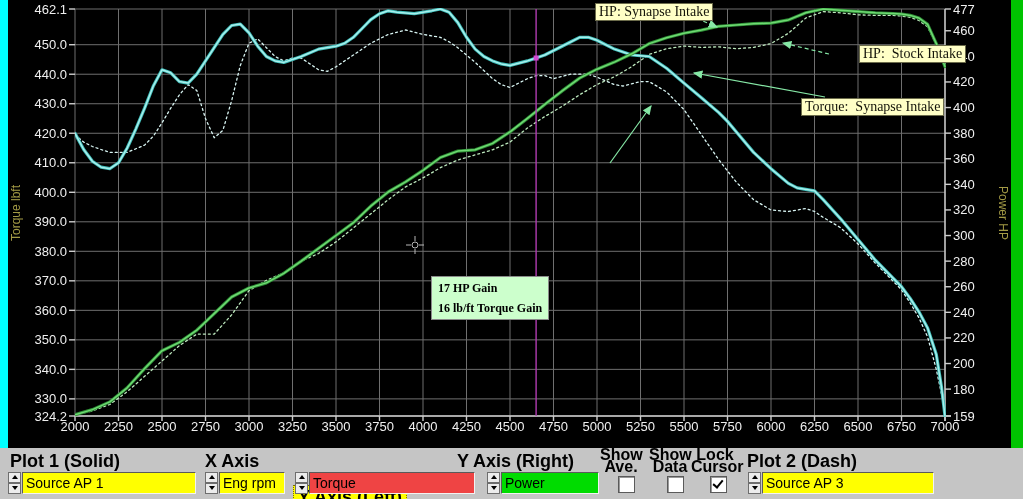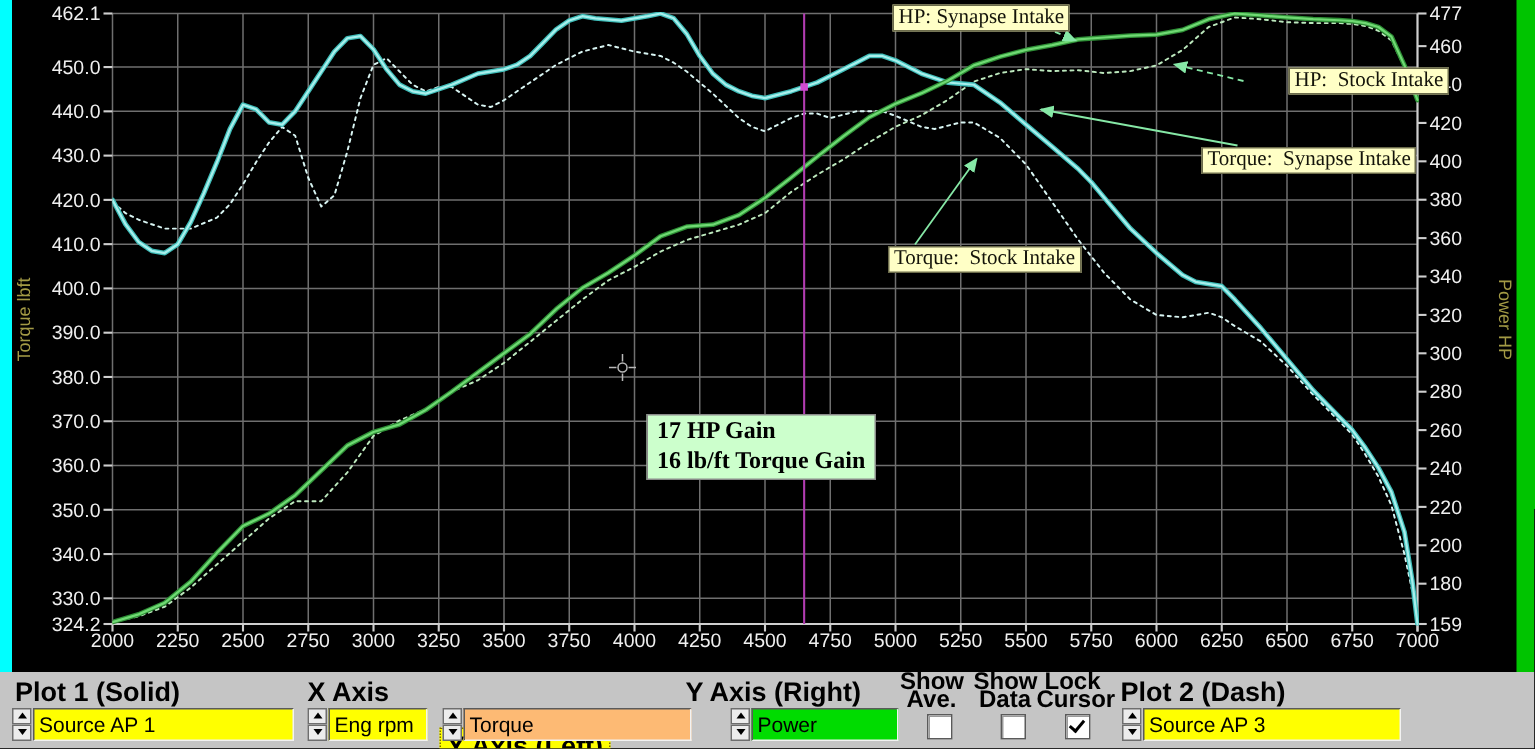--- a/index.html
+++ b/index.html
@@ -10,21 +10,21 @@
   .strip-left{left:0;width:8px;background:#00ffff;}
   .strip-right{left:1011px;width:12px;background:#00c400;}
   #plot-svg{position:absolute;left:0;top:0;}
   .tick-label{font-family:"Liberation Sans",sans-serif;font-size:13px;fill:#efefef;}
   .axis-name{font-family:"Liberation Sans",sans-serif;font-size:12px;fill:#a39a45;}
   .callout{position:absolute;background:#ffffc6;color:#14140a;border:1px solid #6b6b4a;
            font-family:"Liberation Serif",serif;font-size:14px;line-height:16px;
            padding:0 3px;white-space:pre;margin-left:30px;}
   .gain-box{position:absolute;left:431px;top:276px;background:#ccffcc;color:#000;
             border:1px solid #8a8a8a;font-family:"Liberation Serif",serif;font-weight:bold;
-            font-size:16px;line-height:20px;padding:1px 6px;}
+            font-size:12px;line-height:20px;padding:1px 6px;}
   
   .control-bar{position:absolute;left:0;top:448px;width:1023px;height:51px;background:#c5c5c5;}
   .bar-label{position:absolute;top:3px;font-weight:bold;font-size:18px;color:#000;white-space:nowrap;}
   .bar-label.hl{top:1px;background:#ffff00;border:1px dotted #7a6a00;padding:1px 4px;margin-top:36px;}
   .mini-label{position:absolute;top:1px;font-weight:bold;font-size:16px;line-height:12px;
               color:#000;text-align:center;}
   .spinner{position:absolute;top:24px;width:13px;height:22px;}
   .spin-half{box-sizing:border-box;width:13px;height:11px;background:#ececec;border:1px solid #6e6e6e;}
   .tri-up{width:0;height:0;border-left:3px solid transparent;border-right:3px solid transparent;
           border-bottom:4px solid #000;margin:2px auto 0;}
@@ -236,21 +236,20 @@
       <text class="axis-name" x="20" y="213" text-anchor="middle" transform="rotate(-90 20 213)">Torque lbft</text>
       <text class="axis-name" x="999" y="213" text-anchor="middle" transform="rotate(90 999 213)">Power HP</text>
     </svg>
     <div class="gain-box">
       <div>17 HP Gain</div>
       <div>16 lb/ft Torque Gain</div>
     </div>
   <div class="callout" style="left: 565px; top: 3px;">HP: Synapse Intake</div>
       <div class="callout" style="left: 829px; top: 45px;">HP:  Stock Intake</div>
       <div class="callout" style="left: 771px; top: 98px;">Torque:  Synapse Intake</div>
-      <div class="callout" style="left: 562px; top: 164px;">Torque:  Stock Intake</div>
     </div>
 
   <div class="control-bar">
     <div class="bar-label" style="left:10px">Plot 1 (Solid)</div>
     <div class="bar-label" style="left:205px">X Axis</div>
     <div class="bar-label hl" style="left:293px">Y Axis (Left)</div>
     <div class="bar-label" style="left:457px">Y Axis (Right)</div>
     <div class="mini-label" style="left:600px;width:42px">Show Ave.</div>
     <div class="mini-label" style="left:649px;width:42px">Show Data</div>
     <div class="mini-label" style="left:691px;width:48px">Lock Cursor</div>
@@ -277,21 +276,21 @@
     <div class="combo-field" style="left: 219px; width: 66px; background-color: rgb(255, 255, 0);">Eng rpm</div>
 
     <div class="spinner" style="left:295px">
       <div class="spin-half">
           <div class="tri-up"></div>
         </div>
       <div class="spin-half">
           <div class="tri-down"></div>
         </div>
     </div>
-    <div class="combo-field" style="left: 309px; width: 152px; background-color: #fdba74;">Torque</div>
+    <div class="combo-field" style="left: 309px; width: 166px; background-color: #ef4444;">Torque</div>
 
     <div class="spinner" style="left:487px">
       <div class="spin-half">
           <div class="tri-up"></div>
         </div>
       <div class="spin-half">
           <div class="tri-down"></div>
         </div>
     </div>
     <div class="combo-field" style="left: 501px; width: 98px; background-color: rgb(0, 220, 0);">Power</div>

